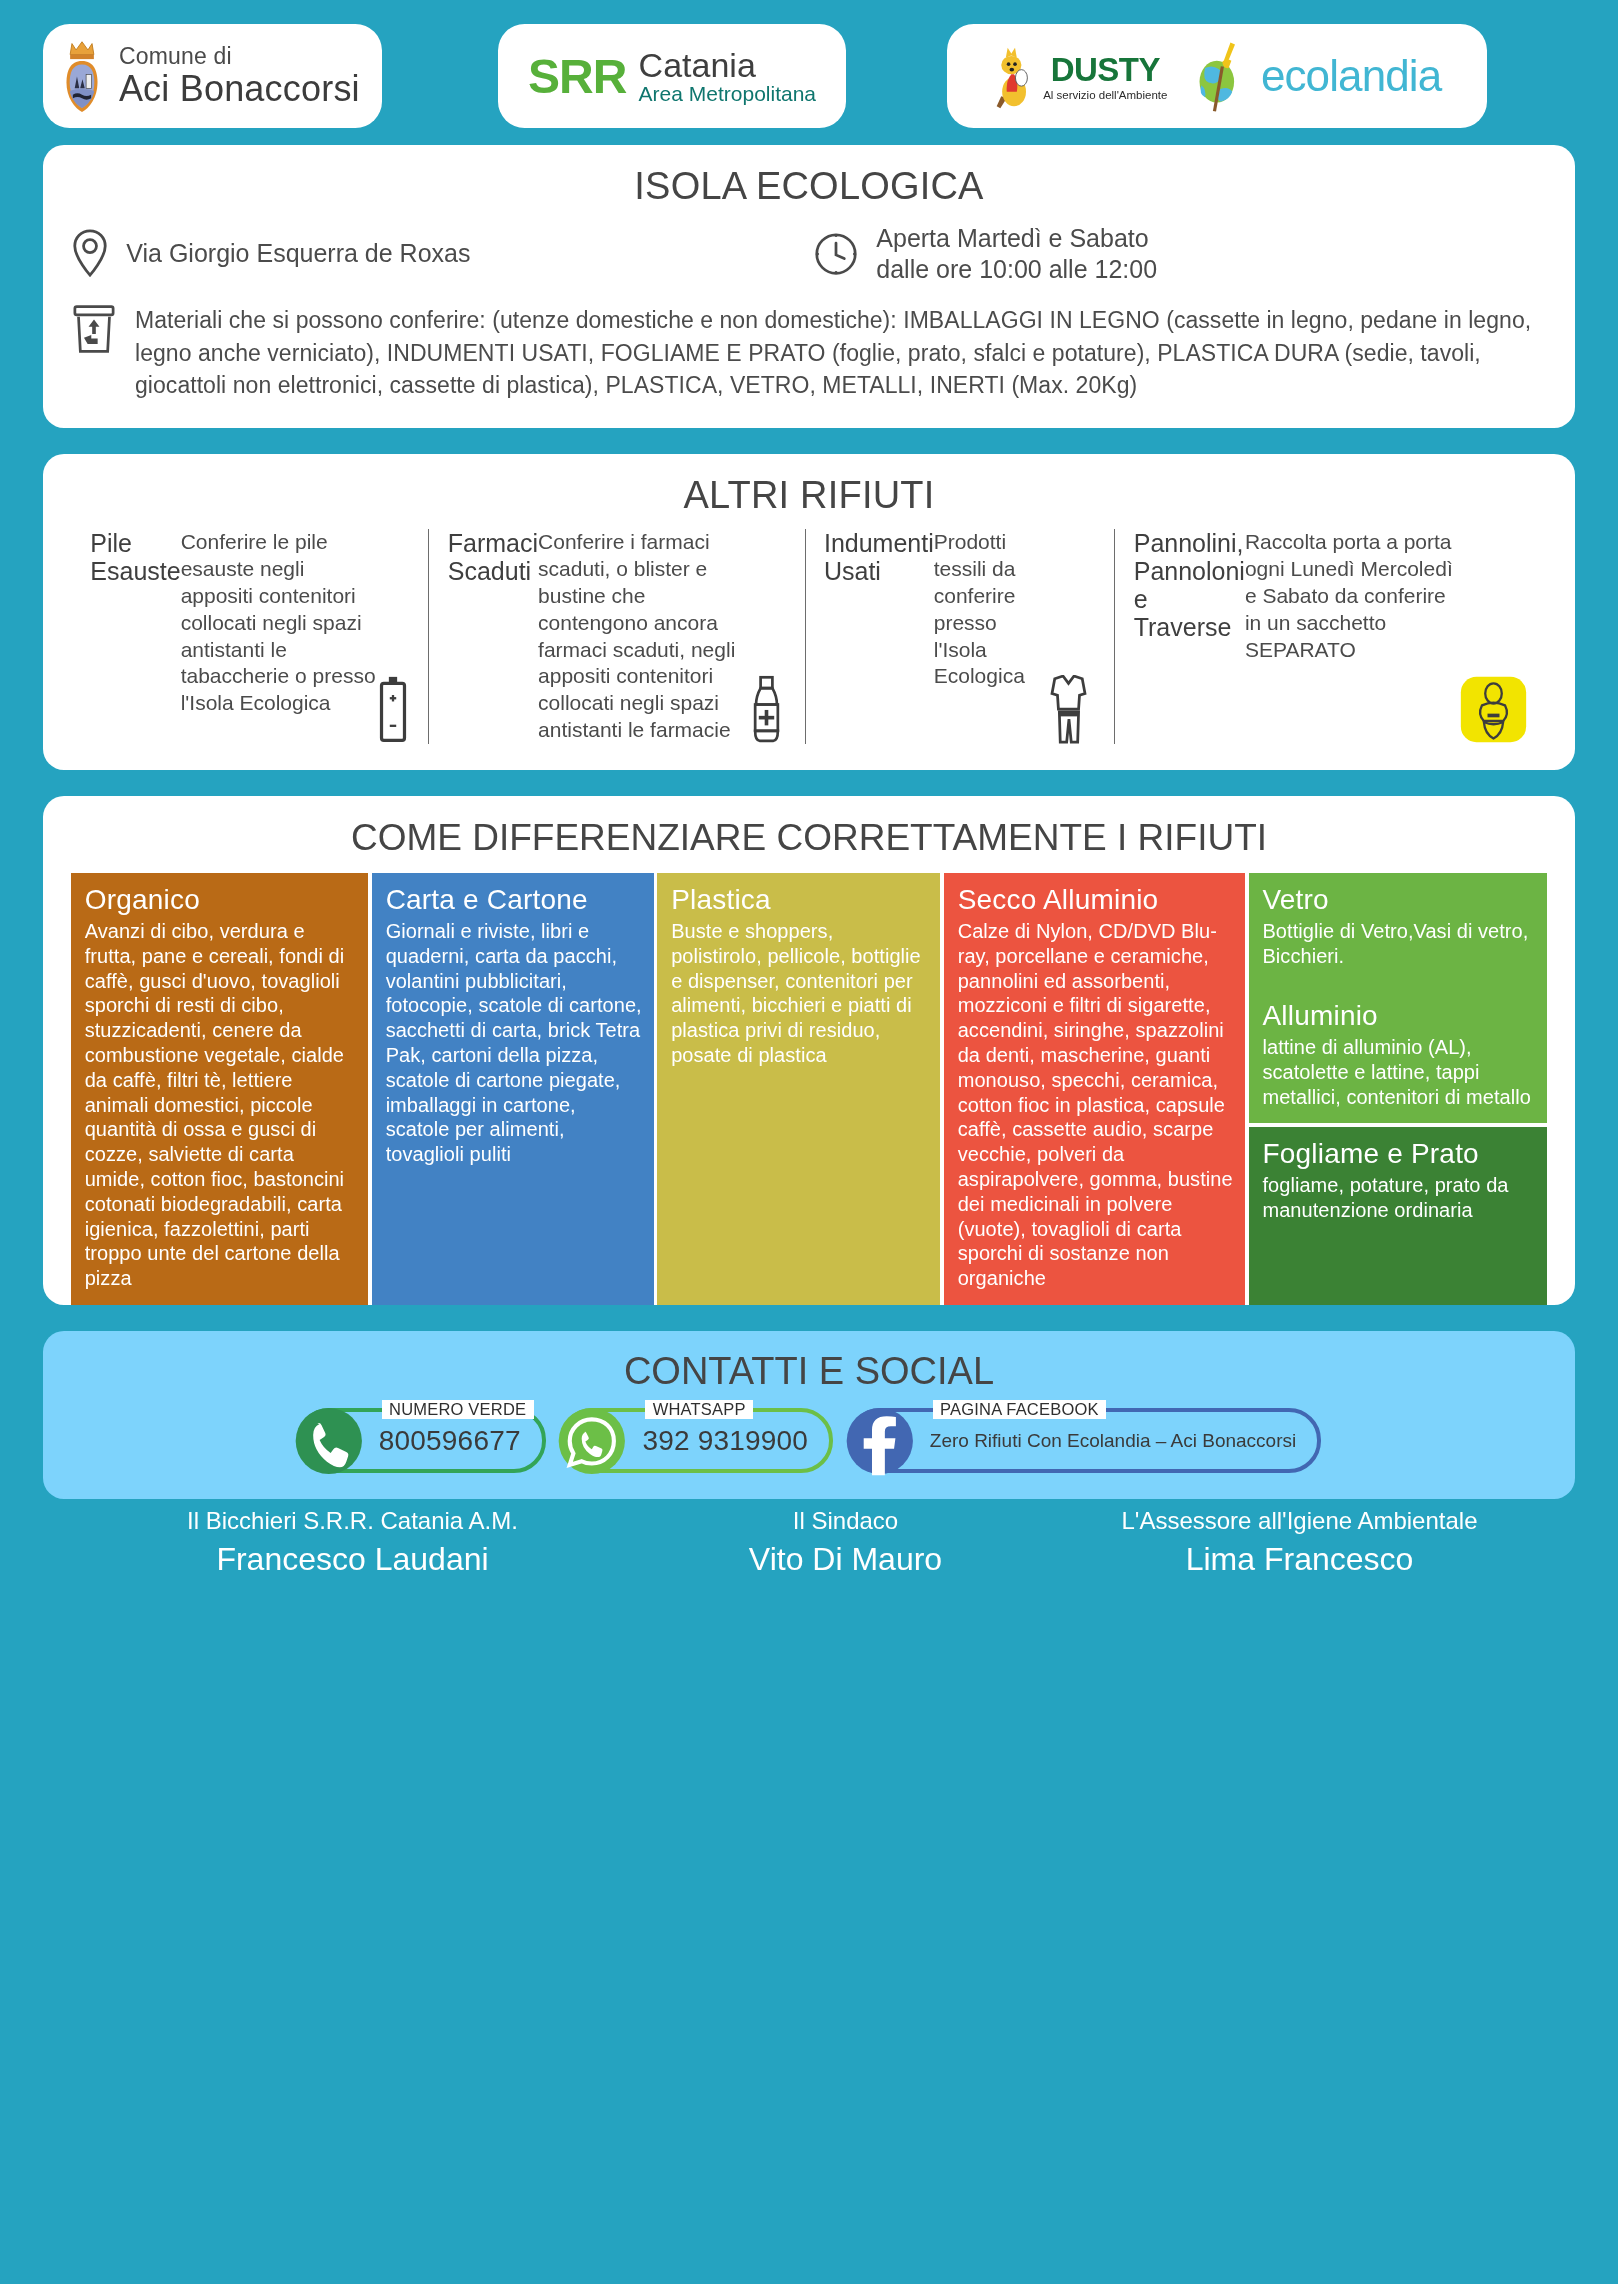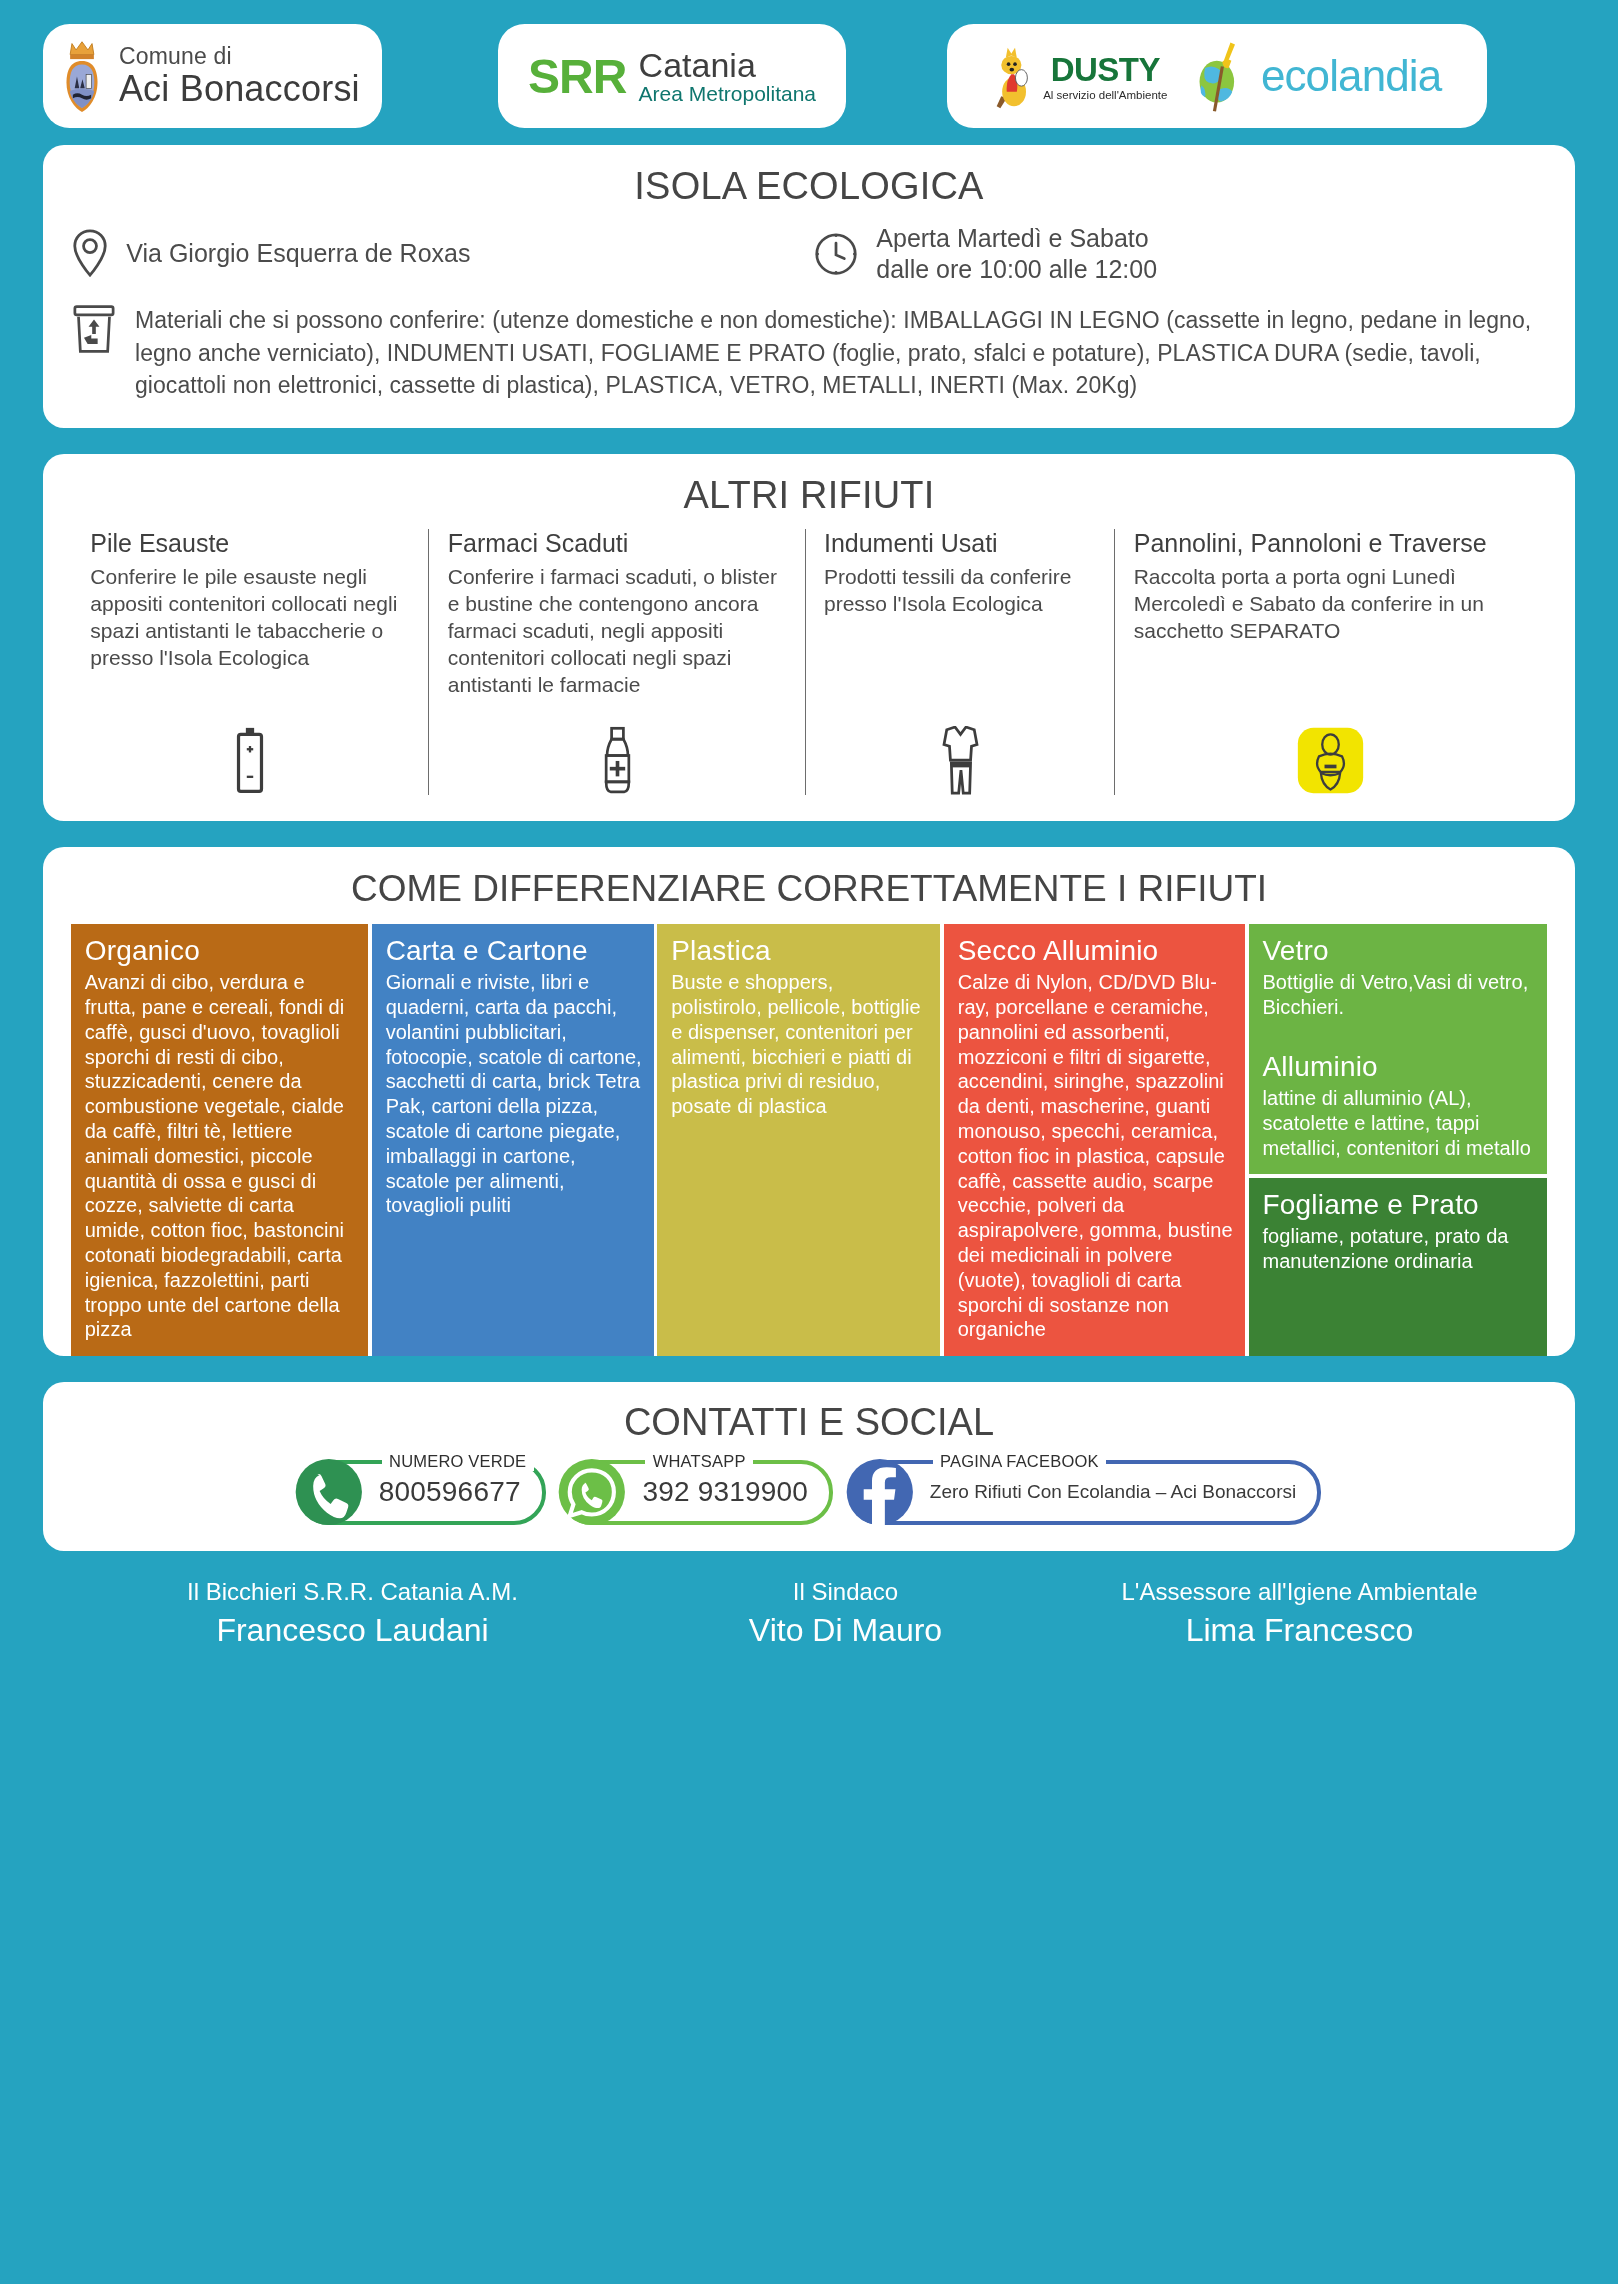--- a/index.html
+++ b/index.html
@@ -63,21 +63,21 @@
   .isola-row { display: flex; align-items: center; margin-top: 15.6px; }
   .isola-col { display: flex; align-items: center; gap: 18.3px; }
   .isola-col.addr { width: 742px; }
   .ico { flex: 0 0 auto; }
   .isola-text { font-size: 25px; color: #4b4b4b; line-height: 1.22; font-weight: 300; }
   .materials-row { display: flex; align-items: flex-start; gap: 19px; margin-top: 20px; }
   .materials-text { font-size: 23px; line-height: 1.42; color: #4b4b4b; font-weight: 300; letter-spacing: 0.05px; }
 
   
   .altri-grid { display: flex; margin-top: 12px; }
-  .altri-col { position: relative; padding: 0 18.3px; display: flex; flex-direction: column; }
+  .altri-col { position: relative; padding: 0 18.3px; display: flex; flex-direction: row; }
   .altri-col + .altri-col { border-left: 1.4px solid #6d6d6d; }
   .c1 { width: 412px; }
   .c2 { width: 435px; }
   .c3 { width: 357px; }
   .c4 { width: 500px; border-left: 1.4px solid #6d6d6d; }
   .altri-h { font-size: 25px; color: #3f3f3f; font-weight: 400; line-height: 1.12; margin-bottom: 7.3px; }
   .altri-p { font-size: 21px; color: #4b4b4b; line-height: 1.28; font-weight: 300; }
   .altri-icon-row { margin-top: auto; padding-top: 27.5px; display: flex; justify-content: center; }
 
   
@@ -95,21 +95,21 @@
   .cat-col.w2 { width: 292px; }
   .cat-col.w3 { width: 293px; }
   .cat-col.w4 { width: 312px; }
   .cat-col.w5 { width: 310px; display: flex; flex-direction: column; padding: 0; gap: 3.7px; background: transparent; }
   .sub-box { padding: 12px 12px 13.7px 13.7px; }
   .cat-h { font-size: 28px; font-weight: 300; line-height: 1.06; margin-bottom: 4.6px; letter-spacing: 0.2px; }
   .cat-p { font-size: 20px; font-weight: 300; line-height: 1.24; letter-spacing: 0.05px; }
   .sub-gap { height: 32px; }
 
   
-  .contact-panel { background: #ffffff; border-radius: 21px; padding: 19px 0 26px 0; margin-bottom: 20px; }
+  .contact-panel { background: #7dd3fc; border-radius: 21px; padding: 19px 0 26px 0; }
   .contact-title { text-align: center; font-size: 38px; color: #454545; font-weight: 400; margin-bottom: 15.6px; }
   .contact-row { display: flex; justify-content: center; align-items: center; gap: 14.7px; }
   .cbox { position: relative; display: flex; align-items: center; }
   .cpill {
     border: 4.1px solid #33a457;
     border-radius: 32px;
     height: 65px;
     display: flex;
     align-items: center;
     padding-left: 78px;

